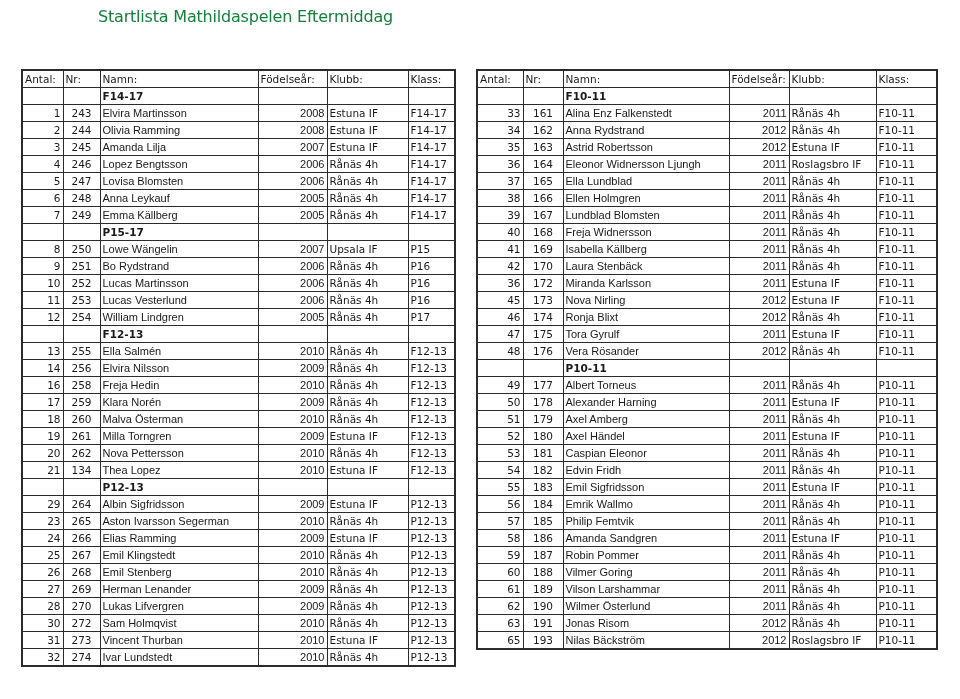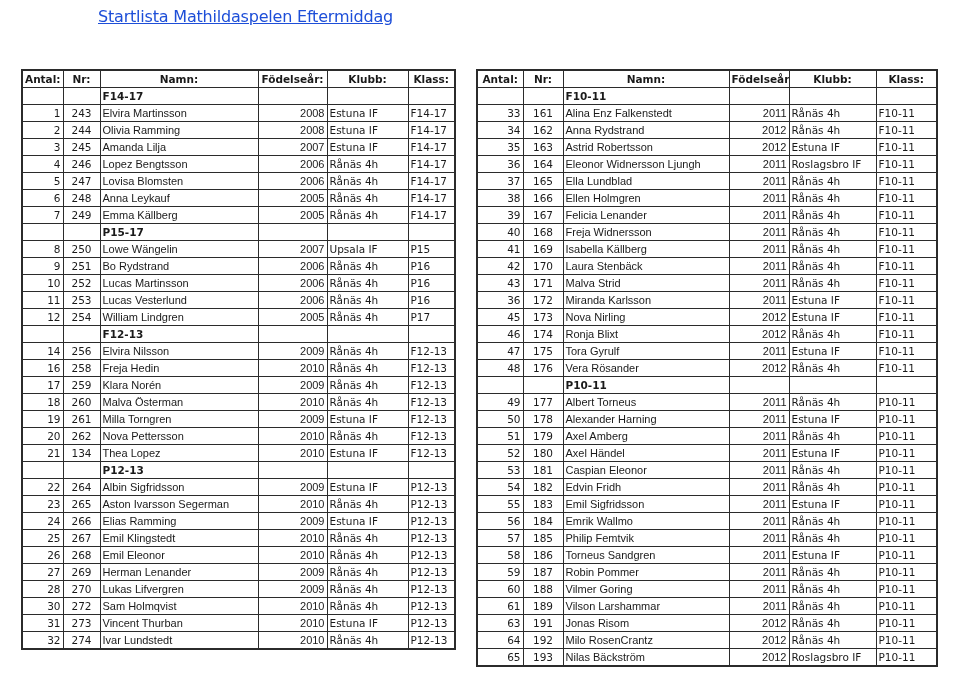--- a/index.html
+++ b/index.html
@@ -1,21 +1,21 @@
 <!DOCTYPE html>
 <html><head>
 <meta charset="utf-8">
 <style>
   html, body { margin: 0; padding: 0; background: #ffffff; }
   body { width: 960px; height: 699px; position: relative; overflow: hidden; font-family: "Liberation Sans", sans-serif; color: #1a1a1a; }
-  .title { position: absolute; left: 98px; top: 7px; font-family: "DejaVu Sans", sans-serif; font-size: 16px; color: #1d4ed8; letter-spacing: -0.2px; text-decoration: underline; }
+  .title { position: absolute; left: 98px; top: 7px; font-family: "DejaVu Sans", sans-serif; font-size: 16px; color: #15803d; letter-spacing: -0.2px; }
   table.list { position: absolute; border-collapse: collapse; table-layout: fixed; }
   table.list td, table.list th { border: 1px solid #2b2b2b; height: 16px; padding: 0 2px; font-size: 11px; line-height: 15px; white-space: nowrap; overflow: hidden; vertical-align: bottom; }
   table.list { border: 2px solid #2b2b2b; }
-  th { text-align: center; font-family: "DejaVu Sans", sans-serif; font-weight: bold; font-size: 10.5px !important; }
+  th { text-align: left; font-family: "DejaVu Sans", sans-serif; font-weight: normal; font-size: 10.5px !important; }
   td.num { text-align: right; }
   td.nr { text-align: center; font-family: "DejaVu Sans", sans-serif; font-size: 10.5px !important; }
   td.name { font-family: "Liberation Sans", sans-serif; font-size: 11px; }
   td.year { text-align: right; }
   td.club, td.klass { font-family: "DejaVu Sans", sans-serif; font-size: 10.5px !important; }
   td.num { font-family: "DejaVu Sans", sans-serif; font-size: 10.5px !important; }
   td.group { font-weight: bold; font-family: "DejaVu Sans", sans-serif; font-size: 10.5px !important; }
   #left { left: 21px; top: 69px; width: 435px; }
   #right { left: 476px; top: 69px; width: 462px; }
 </style>
@@ -158,20 +158,28 @@
       </tr>
       <tr>
         <td></td>
         <td></td>
         <td class="group">F12-13</td>
         <td></td>
         <td></td>
         <td></td>
       </tr>
       <tr>
+        <td class="num">13</td>
+        <td class="nr">255</td>
+        <td class="name">Ella Salmén</td>
+        <td class="year">2010</td>
+        <td class="club">Rånäs 4h</td>
+        <td class="klass">F12-13</td>
+      </tr>
+      <tr>
         <td class="num">14</td>
         <td class="nr">256</td>
         <td class="name">Elvira Nilsson</td>
         <td class="year">2009</td>
         <td class="club">Rånäs 4h</td>
         <td class="klass">F12-13</td>
       </tr>
       <tr>
         <td class="num">16</td>
         <td class="nr">258</td>
@@ -222,21 +230,21 @@
       </tr>
       <tr>
         <td></td>
         <td></td>
         <td class="group">P12-13</td>
         <td></td>
         <td></td>
         <td></td>
       </tr>
       <tr>
-        <td class="num">22</td>
+        <td class="num">29</td>
         <td class="nr">264</td>
         <td class="name">Albin Sigfridsson</td>
         <td class="year">2009</td>
         <td class="club">Estuna IF</td>
         <td class="klass">P12-13</td>
       </tr>
       <tr>
         <td class="num">23</td>
         <td class="nr">265</td>
         <td class="name">Aston Ivarsson Segerman</td>
@@ -256,21 +264,21 @@
         <td class="num">25</td>
         <td class="nr">267</td>
         <td class="name">Emil Klingstedt</td>
         <td class="year">2010</td>
         <td class="club">Rånäs 4h</td>
         <td class="klass">P12-13</td>
       </tr>
       <tr>
         <td class="num">26</td>
         <td class="nr">268</td>
-        <td class="name">Emil Eleonor</td>
+        <td class="name">Emil Stenberg</td>
         <td class="year">2010</td>
         <td class="club">Rånäs 4h</td>
         <td class="klass">P12-13</td>
       </tr>
       <tr>
         <td class="num">27</td>
         <td class="nr">269</td>
         <td class="name">Herman Lenander</td>
         <td class="year">2009</td>
         <td class="club">Rånäs 4h</td>
@@ -383,21 +391,21 @@
         <td class="num">38</td>
         <td class="nr">166</td>
         <td class="name">Ellen Holmgren</td>
         <td class="year">2011</td>
         <td class="club">Rånäs 4h</td>
         <td class="klass">F10-11</td>
       </tr>
       <tr>
         <td class="num">39</td>
         <td class="nr">167</td>
-        <td class="name">Felicia Lenander</td>
+        <td class="name">Lundblad Blomsten</td>
         <td class="year">2011</td>
         <td class="club">Rånäs 4h</td>
         <td class="klass">F10-11</td>
       </tr>
       <tr>
         <td class="num">40</td>
         <td class="nr">168</td>
         <td class="name">Freja Widnersson</td>
         <td class="year">2011</td>
         <td class="club">Rånäs 4h</td>
@@ -408,28 +416,20 @@
         <td class="nr">169</td>
         <td class="name">Isabella Källberg</td>
         <td class="year">2011</td>
         <td class="club">Rånäs 4h</td>
         <td class="klass">F10-11</td>
       </tr>
       <tr>
         <td class="num">42</td>
         <td class="nr">170</td>
         <td class="name">Laura Stenbäck</td>
-        <td class="year">2011</td>
-        <td class="club">Rånäs 4h</td>
-        <td class="klass">F10-11</td>
-      </tr>
-      <tr>
-        <td class="num">43</td>
-        <td class="nr">171</td>
-        <td class="name">Malva Strid</td>
         <td class="year">2011</td>
         <td class="club">Rånäs 4h</td>
         <td class="klass">F10-11</td>
       </tr>
       <tr>
         <td class="num">36</td>
         <td class="nr">172</td>
         <td class="name">Miranda Karlsson</td>
         <td class="year">2011</td>
         <td class="club">Estuna IF</td>
@@ -543,21 +543,21 @@
         <td class="num">57</td>
         <td class="nr">185</td>
         <td class="name">Philip Femtvik</td>
         <td class="year">2011</td>
         <td class="club">Rånäs 4h</td>
         <td class="klass">P10-11</td>
       </tr>
       <tr>
         <td class="num">58</td>
         <td class="nr">186</td>
-        <td class="name">Torneus Sandgren</td>
+        <td class="name">Amanda Sandgren</td>
         <td class="year">2011</td>
         <td class="club">Estuna IF</td>
         <td class="klass">P10-11</td>
       </tr>
       <tr>
         <td class="num">59</td>
         <td class="nr">187</td>
         <td class="name">Robin Pommer</td>
         <td class="year">2011</td>
         <td class="club">Rånäs 4h</td>
@@ -573,31 +573,31 @@
       </tr>
       <tr>
         <td class="num">61</td>
         <td class="nr">189</td>
         <td class="name">Vilson Larshammar</td>
         <td class="year">2011</td>
         <td class="club">Rånäs 4h</td>
         <td class="klass">P10-11</td>
       </tr>
       <tr>
+        <td class="num">62</td>
+        <td class="nr">190</td>
+        <td class="name">Wilmer Österlund</td>
+        <td class="year">2011</td>
+        <td class="club">Rånäs 4h</td>
+        <td class="klass">P10-11</td>
+      </tr>
+      <tr>
         <td class="num">63</td>
         <td class="nr">191</td>
         <td class="name">Jonas Risom</td>
-        <td class="year">2012</td>
-        <td class="club">Rånäs 4h</td>
-        <td class="klass">P10-11</td>
-      </tr>
-      <tr>
-        <td class="num">64</td>
-        <td class="nr">192</td>
-        <td class="name">Milo RosenCrantz</td>
         <td class="year">2012</td>
         <td class="club">Rånäs 4h</td>
         <td class="klass">P10-11</td>
       </tr>
       <tr>
         <td class="num">65</td>
         <td class="nr">193</td>
         <td class="name">Nilas Bäckström</td>
         <td class="year">2012</td>
         <td class="club">Roslagsbro IF</td>

